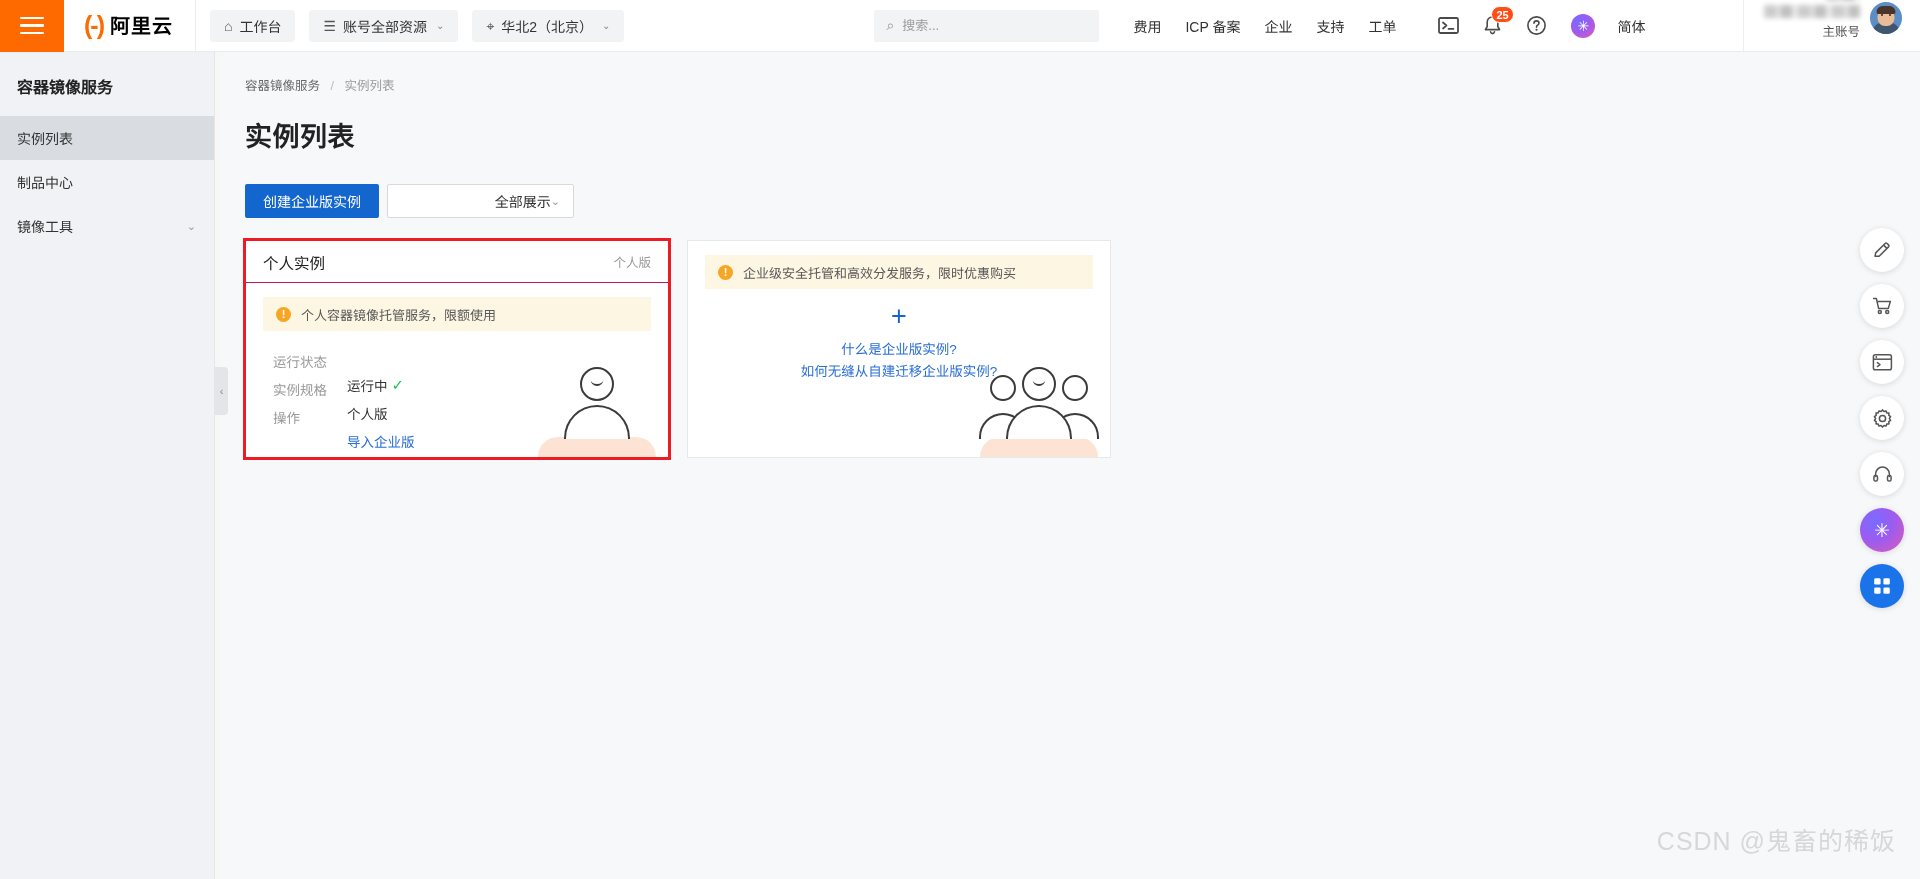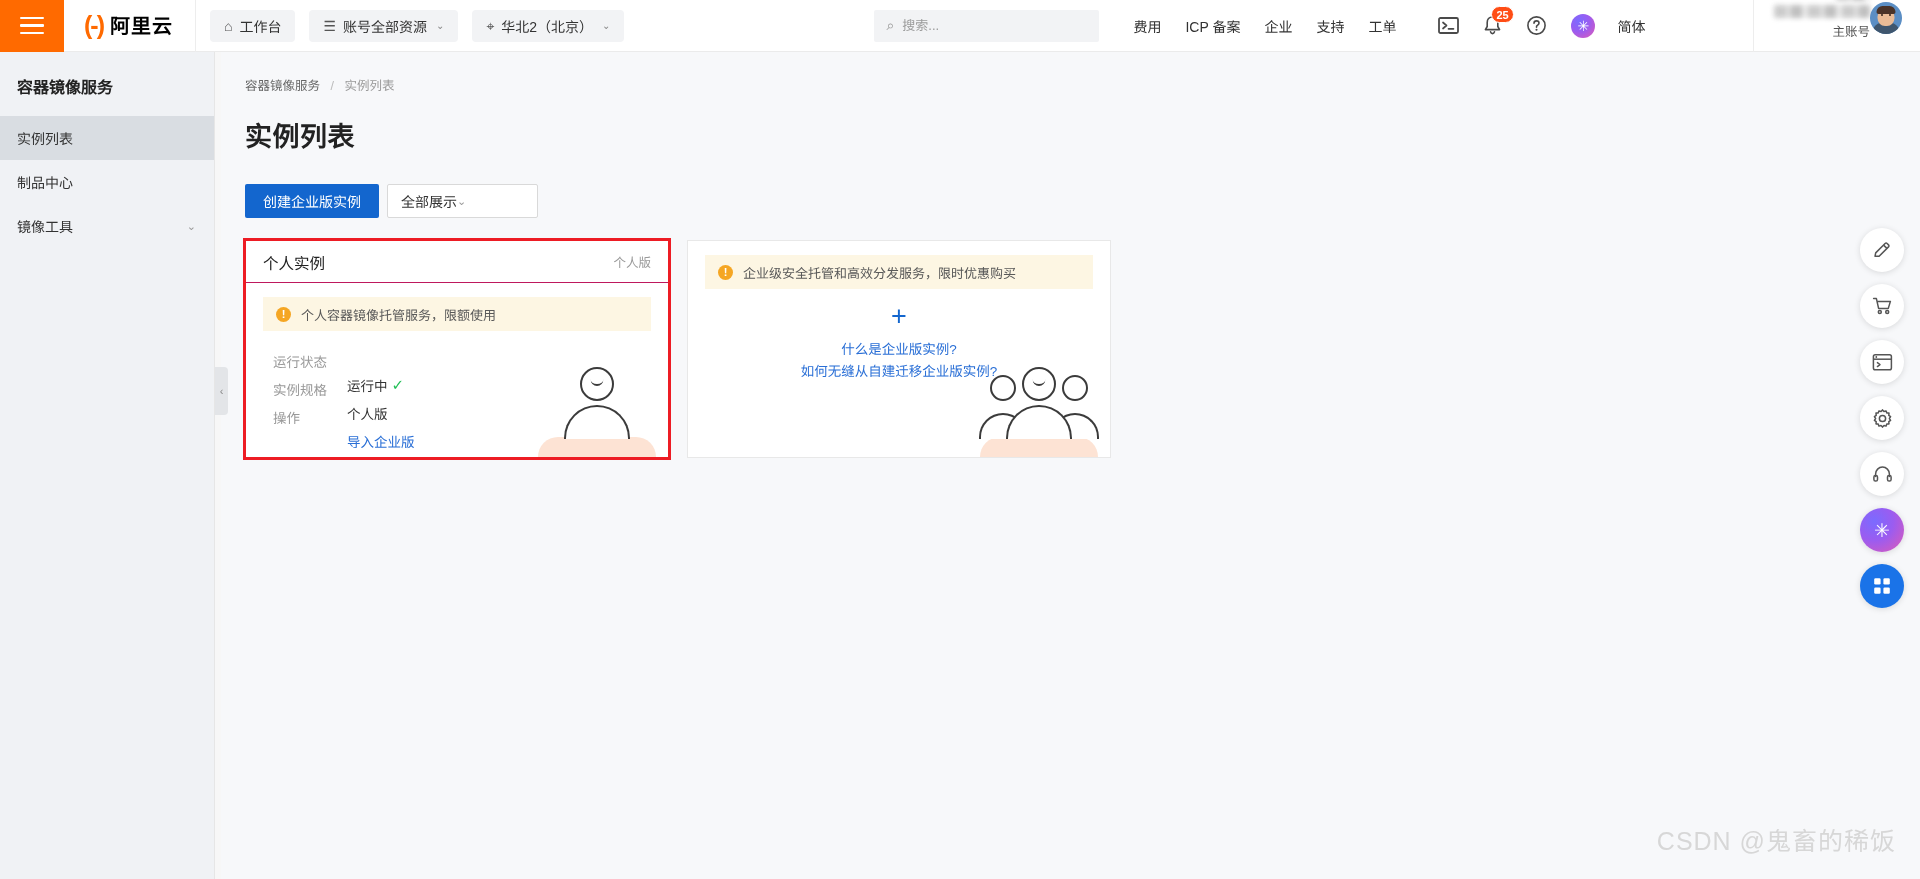--- a/index.html
+++ b/index.html
@@ -68,21 +68,21 @@
   }
   .ai-orb {
     width: 24px; height: 24px; border-radius: 50%;
     background: radial-gradient(circle at 32% 30%, #7b6bff 0%, #9b5cf0 45%, #e05ab5 100%);
     display: flex; align-items: center; justify-content: center;
     color: #fff; font-size: 14px; font-weight: 700; line-height: 1;
   }
   .lang { font-size: 14px; color: #333; margin-left: 22px; cursor: pointer; flex: none; }
 
   .user-area {
-    margin-left: auto; display: flex; align-items: center; 
+    margin-left: auto; display: flex; align-items: center; gap: 10px;
     padding: 0 18px 16px 20px; height: 52px; border-left: 1px solid #ededed; flex: none;
   }
   .user-names { display: flex; flex-direction: column; align-items: flex-end; gap: 3px; }
   .blur-name {
     width: 96px; height: 13px; border-radius: 2px;
     background: repeating-linear-gradient(90deg,#c9c9c9 0 12px,#dedede 12px 17px,#bdbdbd 17px 28px,#e8e8e8 28px 34px);
     filter: blur(2.4px); opacity: .95;
   }
   .blur-name.small { width: 34px; height: 6px; margin-bottom: 1px; }
   .user-sub { font-size: 12.5px; color: #555; }
@@ -129,22 +129,22 @@
 
   .page-title { padding: 21px 0 0 24px; font-size: 27px; font-weight: 700; color: #222; letter-spacing: .5px; }
 
   .toolbar { display: flex; align-items: center; gap: 8px; padding: 30px 0 0 24px; }
   .btn-primary {
     height: 34px; padding: 0 18px; background: #1366ce; color: #fff;
     font-size: 14px; border: none; border-radius: 2px; cursor: pointer;
     font-family: inherit; display: flex; align-items: center;
   }
   .select-box {
-    height: 34px; width: 151px; background: #fff; border: 1px solid #d9d9d9;
-    border-radius: 2px; display: flex; align-items: center; justify-content: flex-start;
+    height: 34px; width: 187px; background: #fff; border: 1px solid #d9d9d9;
+    border-radius: 2px; display: flex; align-items: center; justify-content: flex-end;
     padding: 0 13px; font-size: 14px; color: #333; cursor: pointer;
   }
   .select-box .chev { color: #999; font-size: 11px; }
 
   
   .cards { display: flex; gap: 18px; padding: 22px 0 0 24px; }
 
   .card {
     width: 424px; height: 218px; background: #fff; border: 1px solid #e8e8e8;
     position: relative; overflow: hidden;

